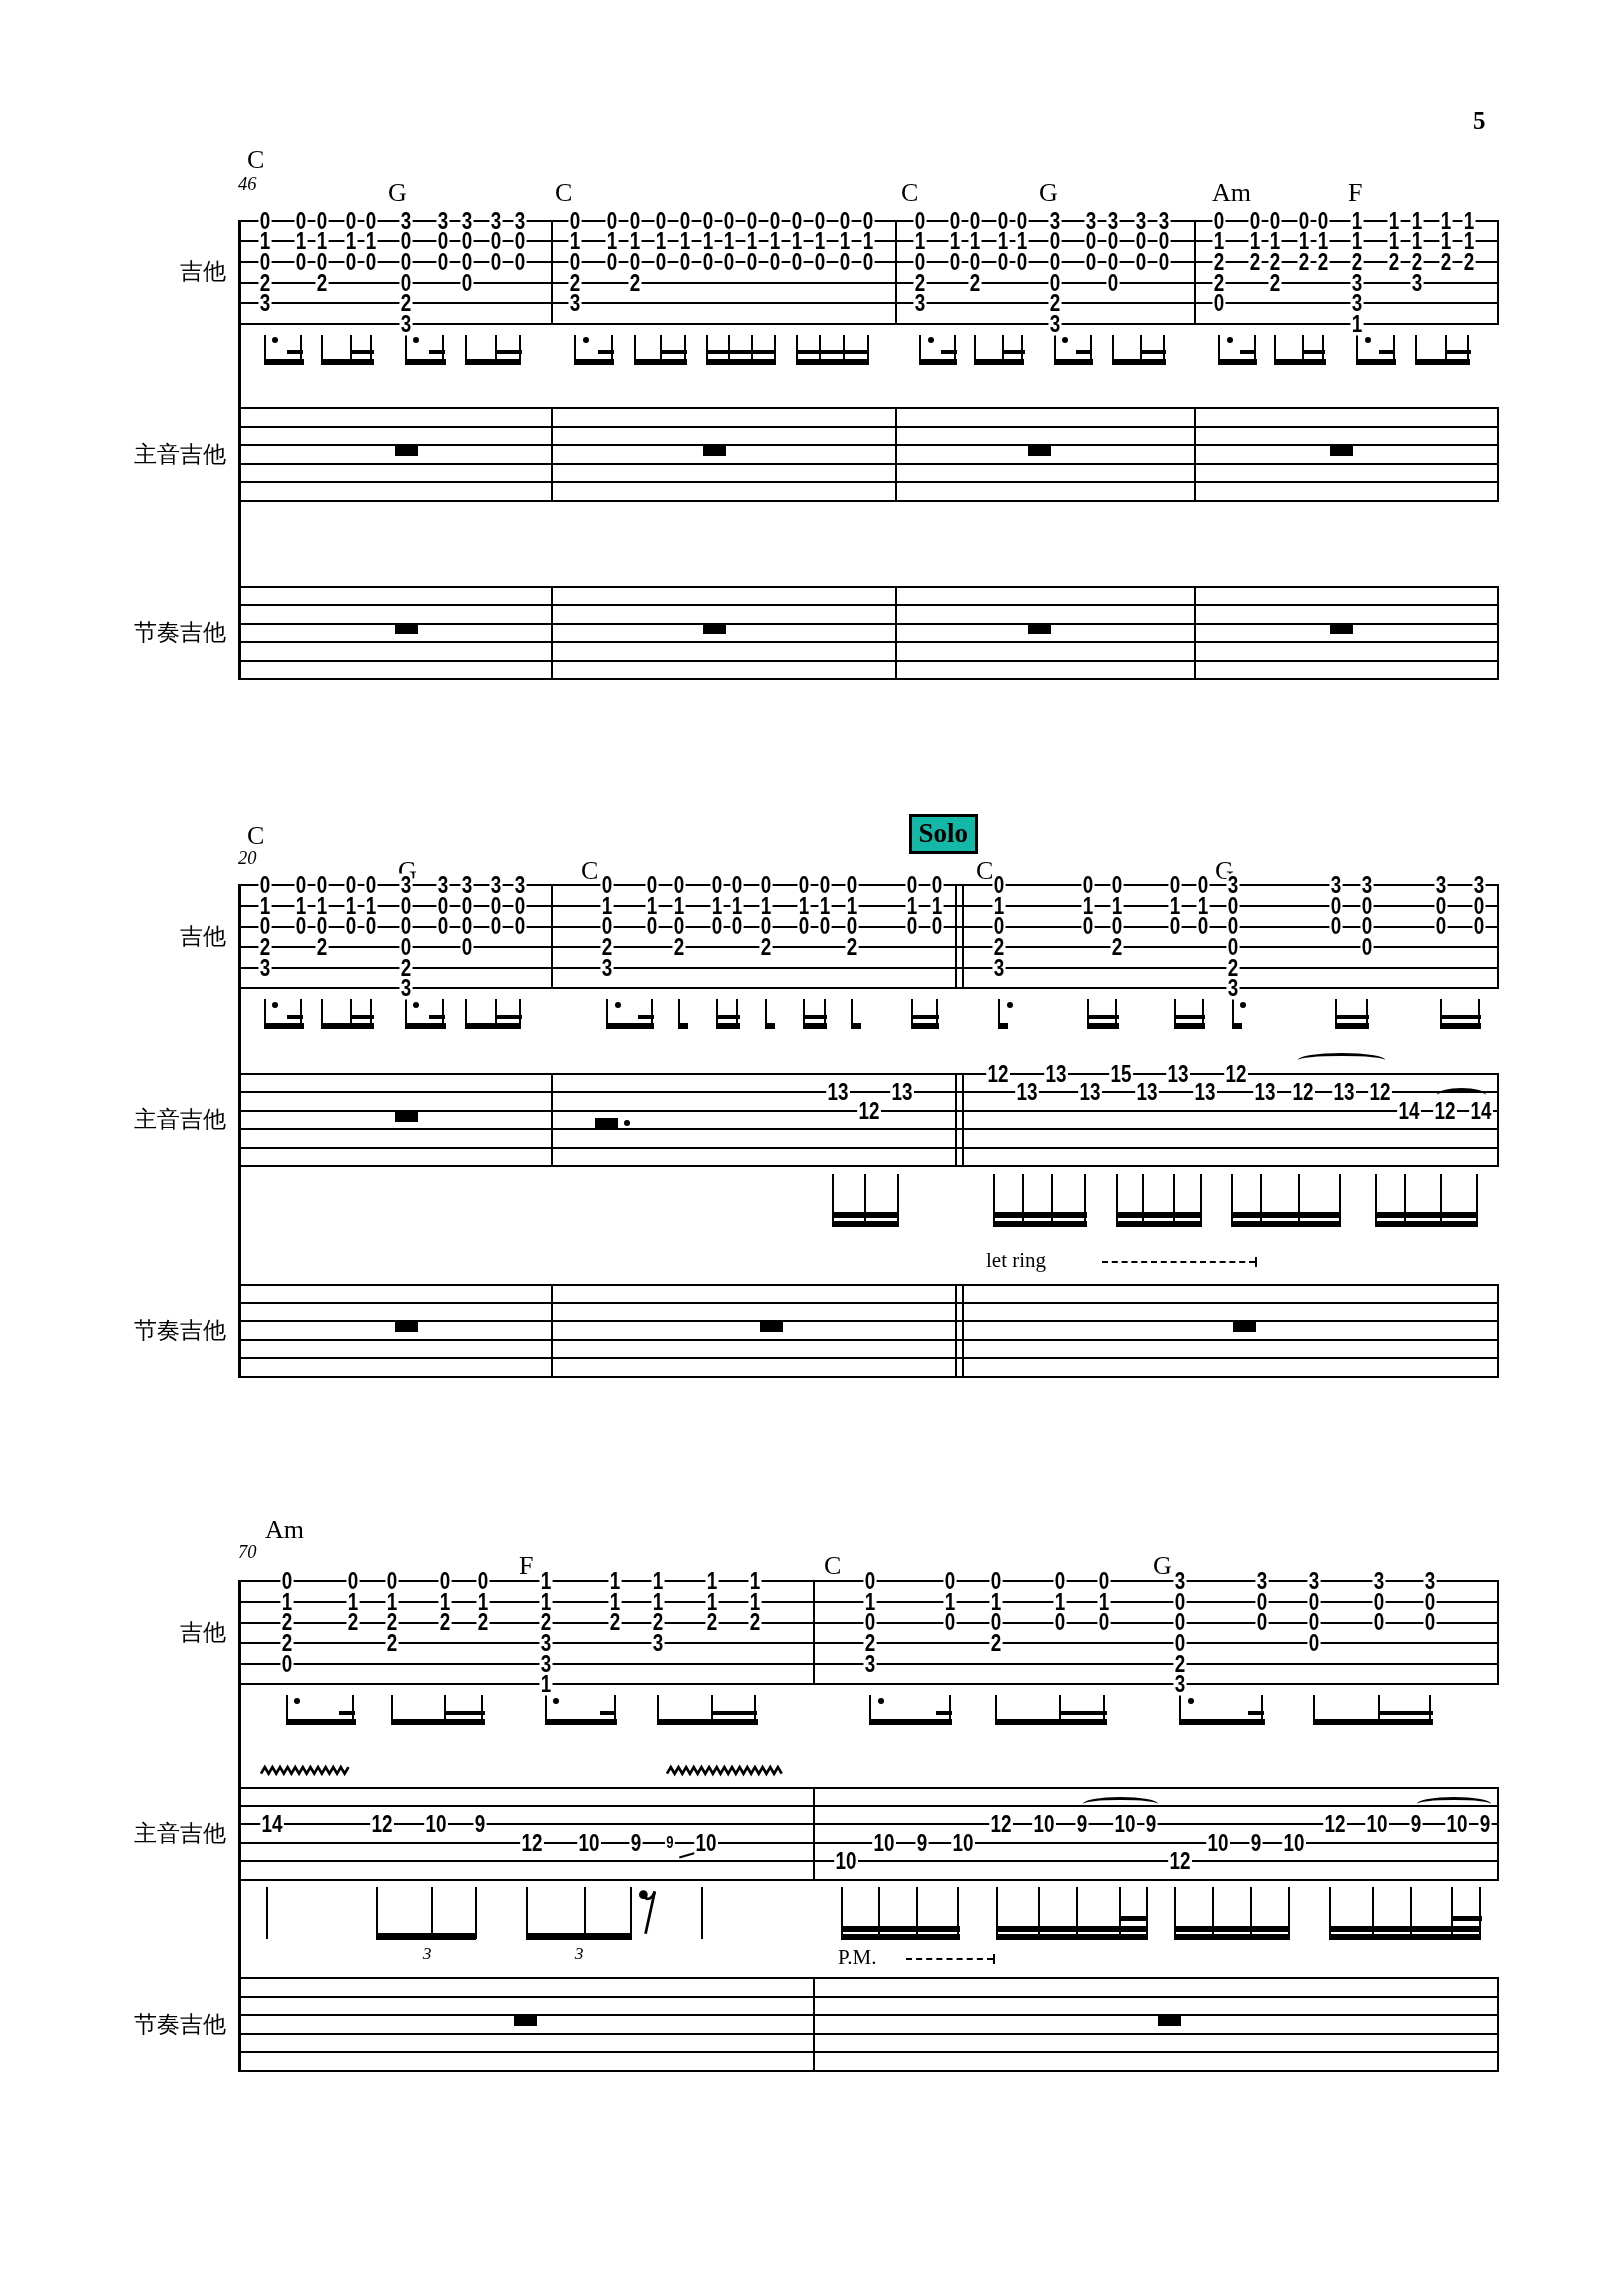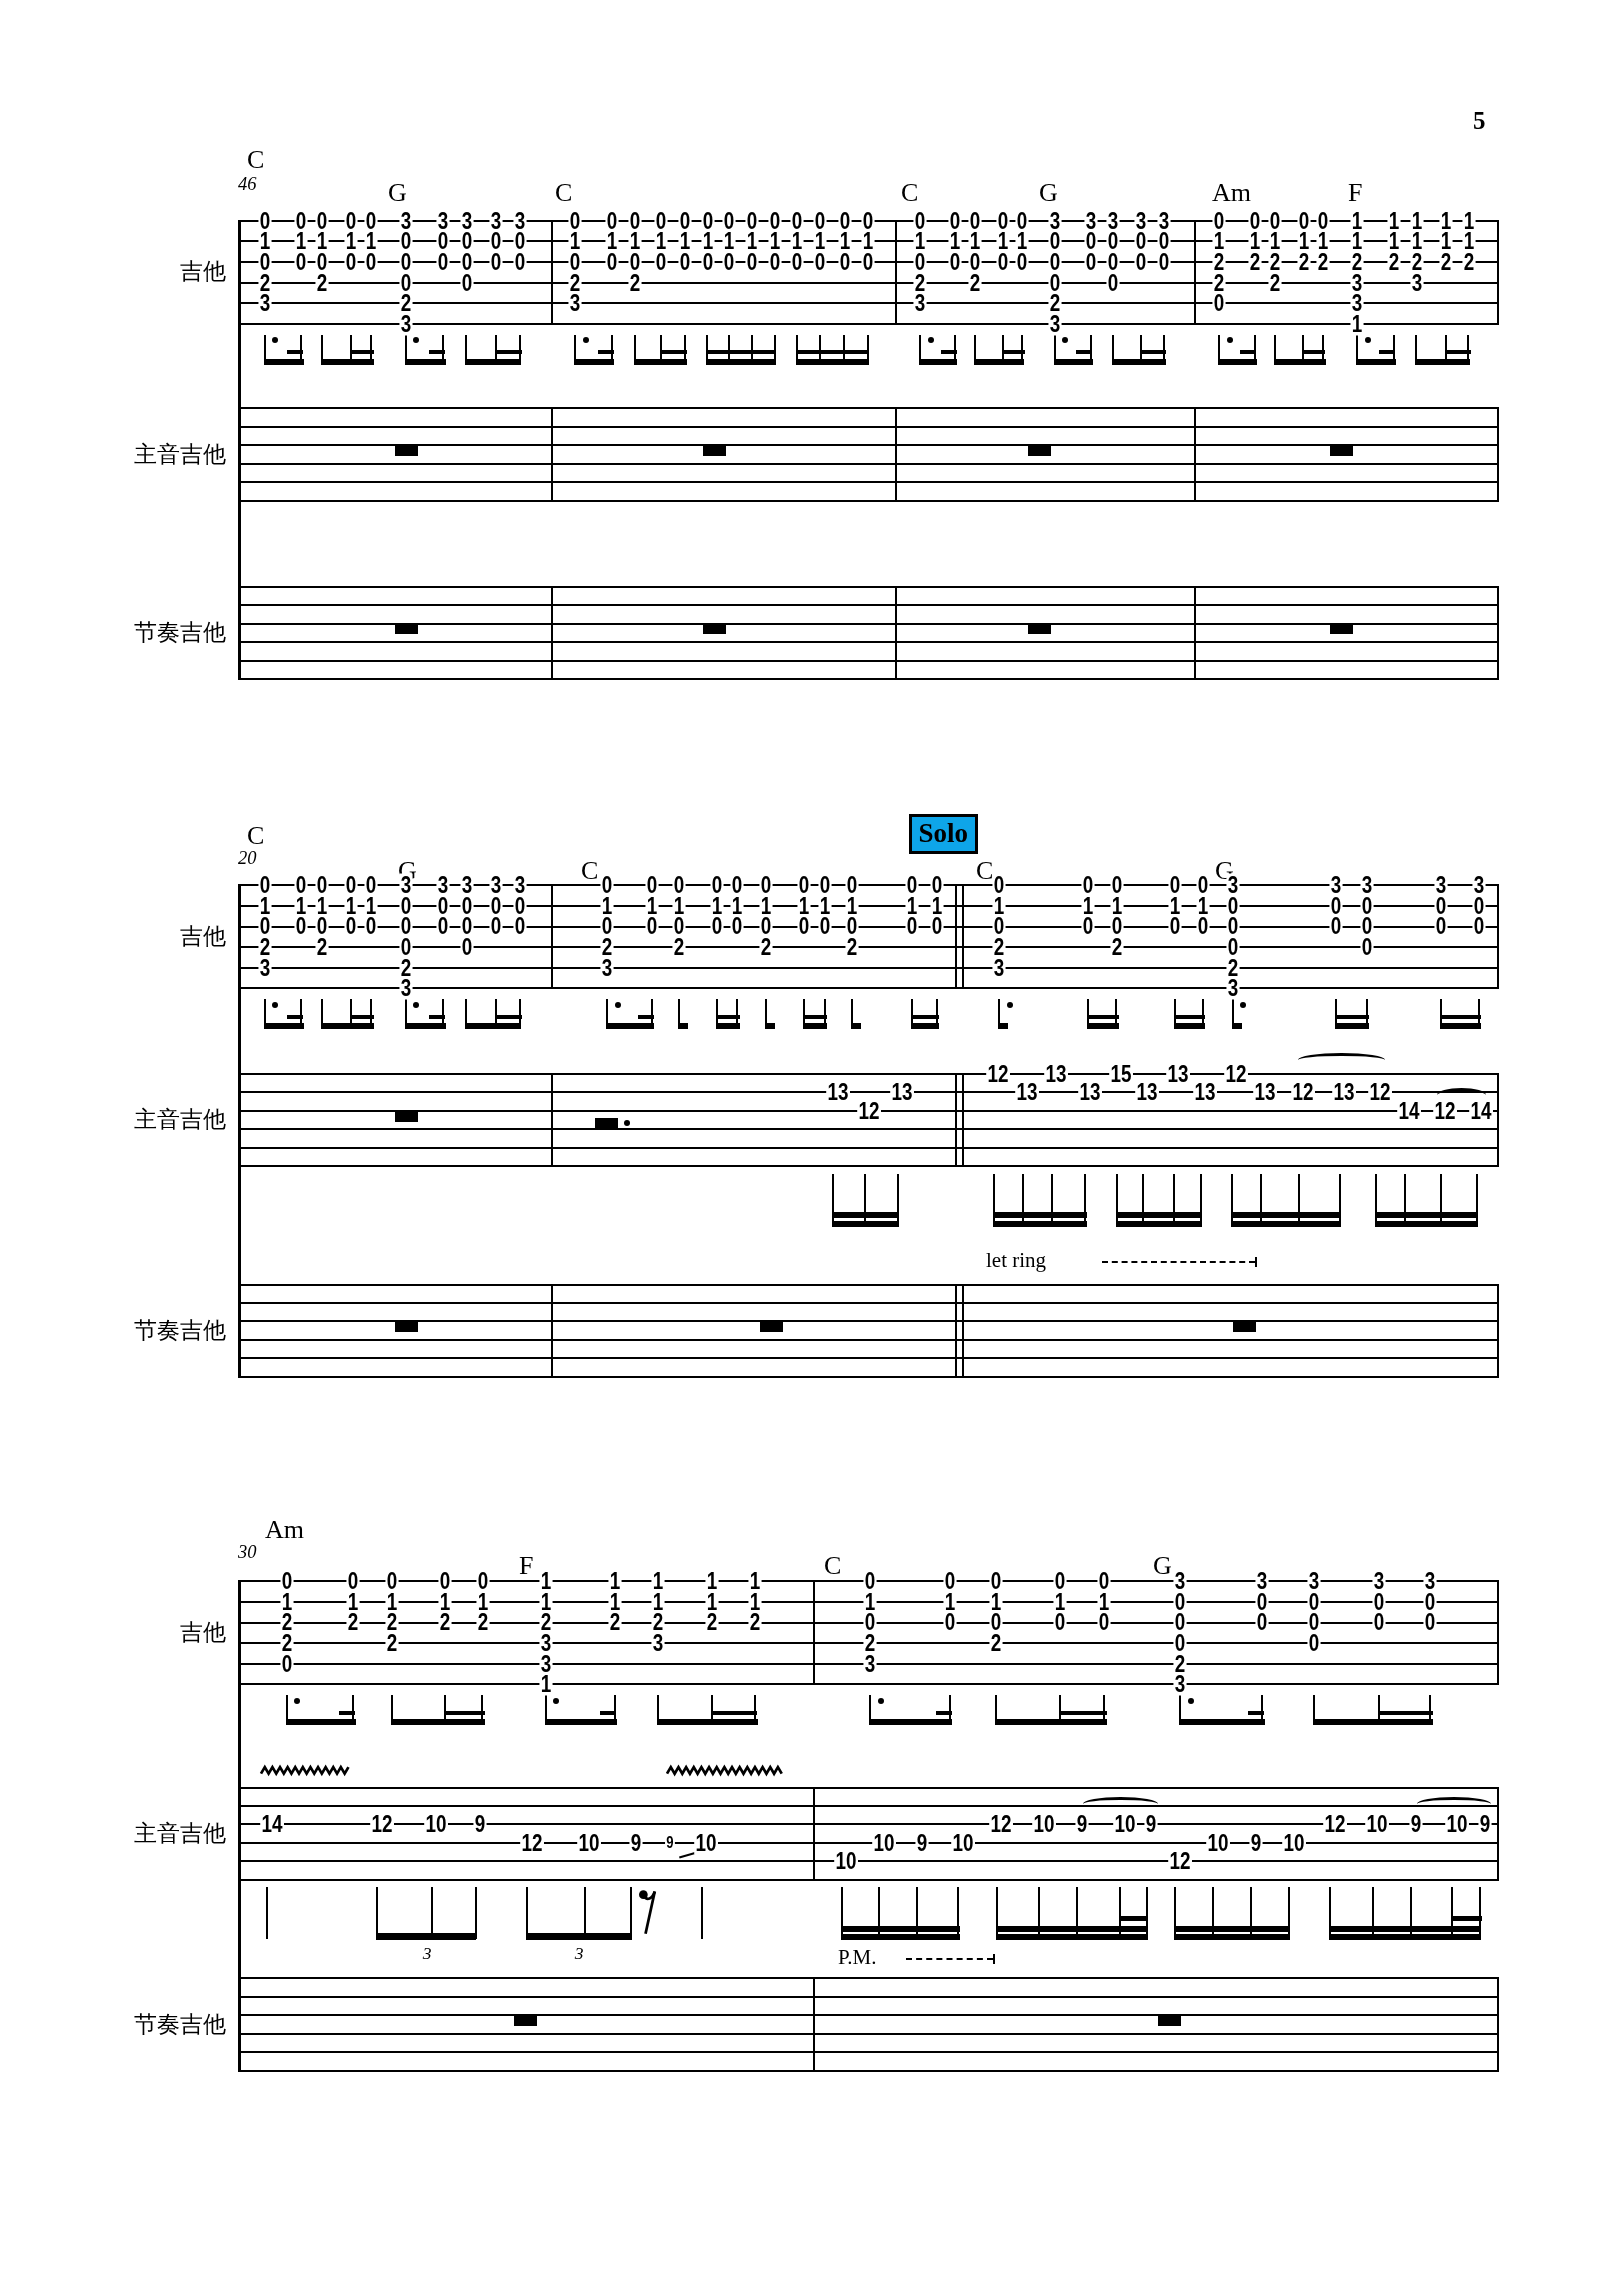--- a/index.html
+++ b/index.html
@@ -8,21 +8,21 @@
   .abs{position:absolute;}
   .rect{position:absolute;background:#000;}
   .pagenum{position:absolute;left:1473px;top:107px;font-size:25px;font-weight:bold;}
   .fret{position:absolute;transform:translate(-50%,-50%) scaleX(.82);background:#fff;
         font-family:"Liberation Sans","DejaVu Sans",sans-serif;font-weight:bold;
         font-size:23px;line-height:1;padding:0 1.6px;z-index:5;white-space:nowrap;}
   .fret.grace{font-size:16px;}
   .chord{position:absolute;font-size:26px;line-height:1;z-index:4;}
   .mnum{position:absolute;font-style:italic;font-size:18.5px;line-height:1;}
   .ilabel{position:absolute;font-size:23px;line-height:1;transform:translate(-100%,-50%);white-space:nowrap;}
-  .solo{position:absolute;border:3.3px solid #000;background:#0ea5e9;font-weight:bold;
+  .solo{position:absolute;border:3.3px solid #000;background:#14b8a6;font-weight:bold;
         font-size:27px;line-height:1;padding:3.3px 6.5px;z-index:6;}
   .txt{position:absolute;font-size:21px;line-height:1;white-space:nowrap;}
   .trip{position:absolute;font-style:italic;font-size:17.5px;line-height:1;transform:translateX(-50%);}
   .arc{position:absolute;height:11px;border-top:3.3px solid #000;border-radius:50% 50% 0 0;}
   .dot{position:absolute;width:6px;height:6px;border-radius:50%;background:#000;}
   .dash{position:absolute;border-top:2.2px dashed #000;}
   svg{position:absolute;overflow:visible;}
 </style>
 </head>
 <body>
@@ -613,21 +613,21 @@
       <div class="rect" style="left: 238px; top: 1580px; width: 2.7px; height: 491px;"></div>
       <div class="rect" style="left: 1497px; top: 1580px; width: 2.2px; height: 105px;"></div>
       <div class="rect" style="left: 813px; top: 1580px; width: 2.2px; height: 105px;"></div>
       <div class="rect" style="left: 1497px; top: 1787px; width: 2.2px; height: 94px;"></div>
       <div class="rect" style="left: 813px; top: 1787px; width: 2.2px; height: 94px;"></div>
       <div class="rect" style="left: 1497px; top: 1977px; width: 2.2px; height: 94px;"></div>
       <div class="rect" style="left: 813px; top: 1977px; width: 2.2px; height: 94px;"></div>
       <div class="ilabel" style="left: 226px; top: 1632px;">吉他</div>
       <div class="ilabel" style="left: 226px; top: 1833px;">主音吉他</div>
       <div class="ilabel" style="left: 226px; top: 2024px;">节奏吉他</div>
-      <div class="mnum" style="left: 238px; top: 1543px;">30</div>
+      <div class="mnum" style="left: 238px; top: 1543px;">70</div>
       <div class="chord" style="left: 265px; top: 1517px;">Am</div>
       <div class="chord" style="left: 519px; top: 1553px;">F</div>
       <div class="chord" style="left: 824px; top: 1553px;">C</div>
       <div class="chord" style="left: 1153px; top: 1553px;">G</div>
       <div class="fret" style="left: 287px; top: 1581px;">0</div>
       <div class="fret" style="left: 287px; top: 1602px;">1</div>
       <div class="fret" style="left: 287px; top: 1622px;">2</div>
       <div class="fret" style="left: 287px; top: 1643px;">2</div>
       <div class="fret" style="left: 287px; top: 1664px;">0</div>
       <div class="fret" style="left: 353px; top: 1581px;">0</div>

